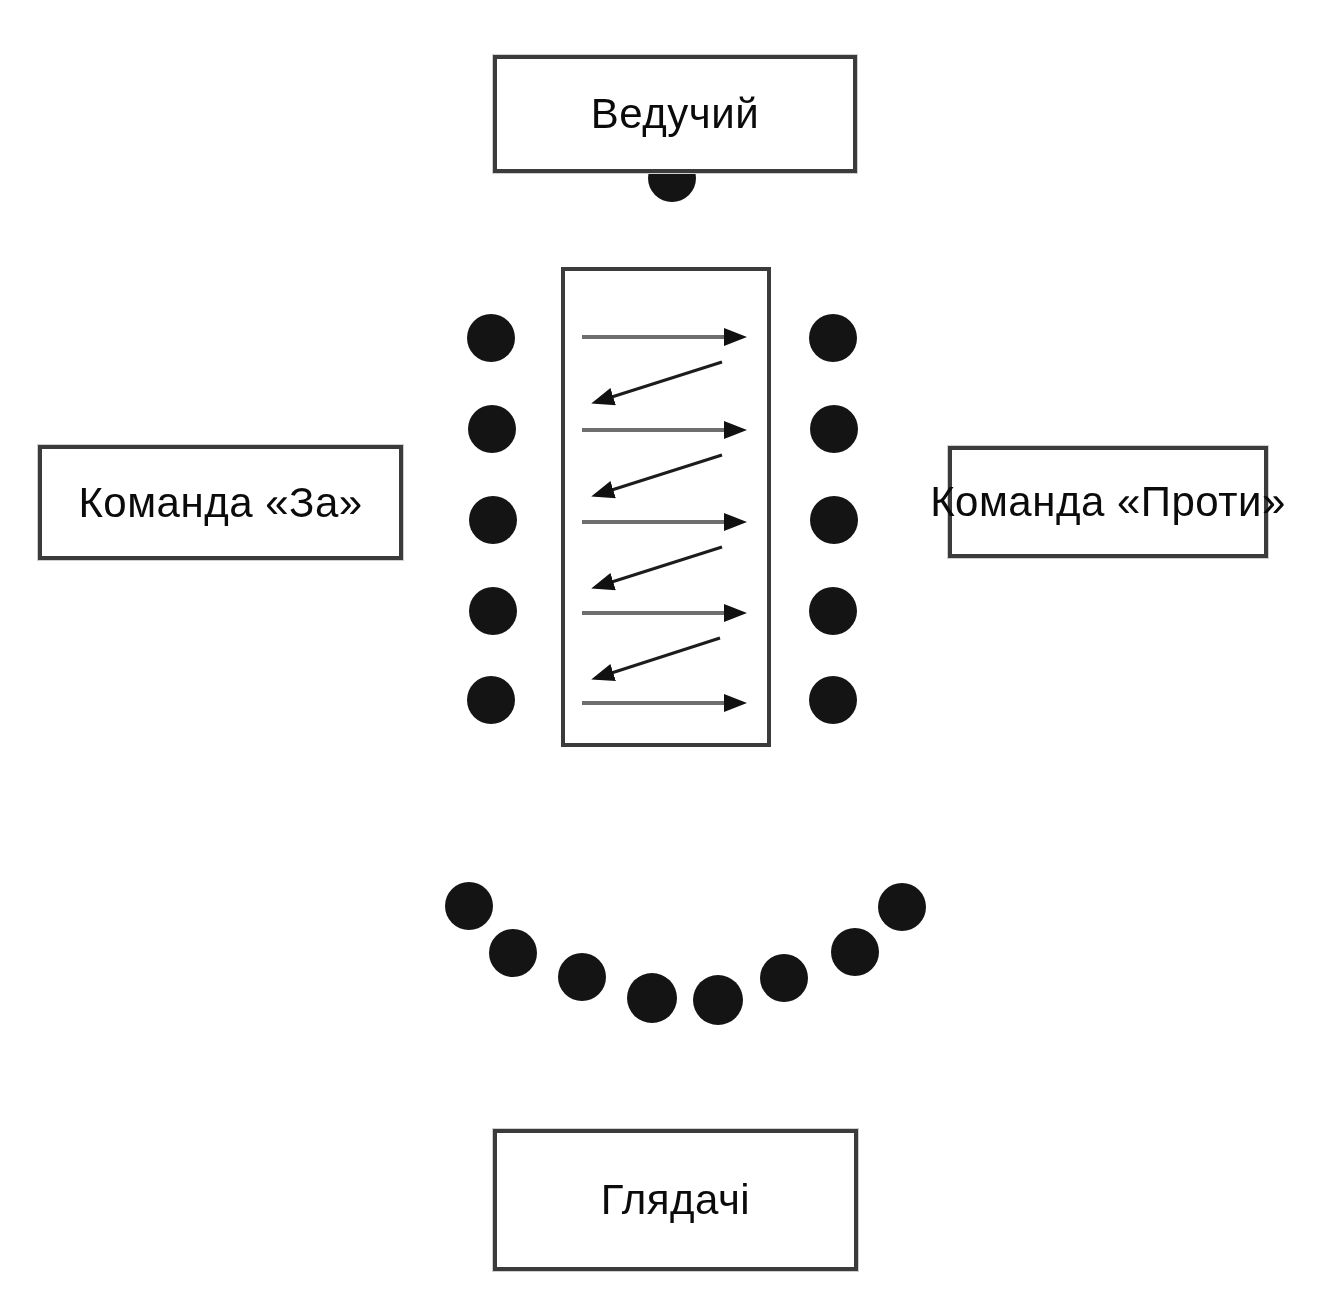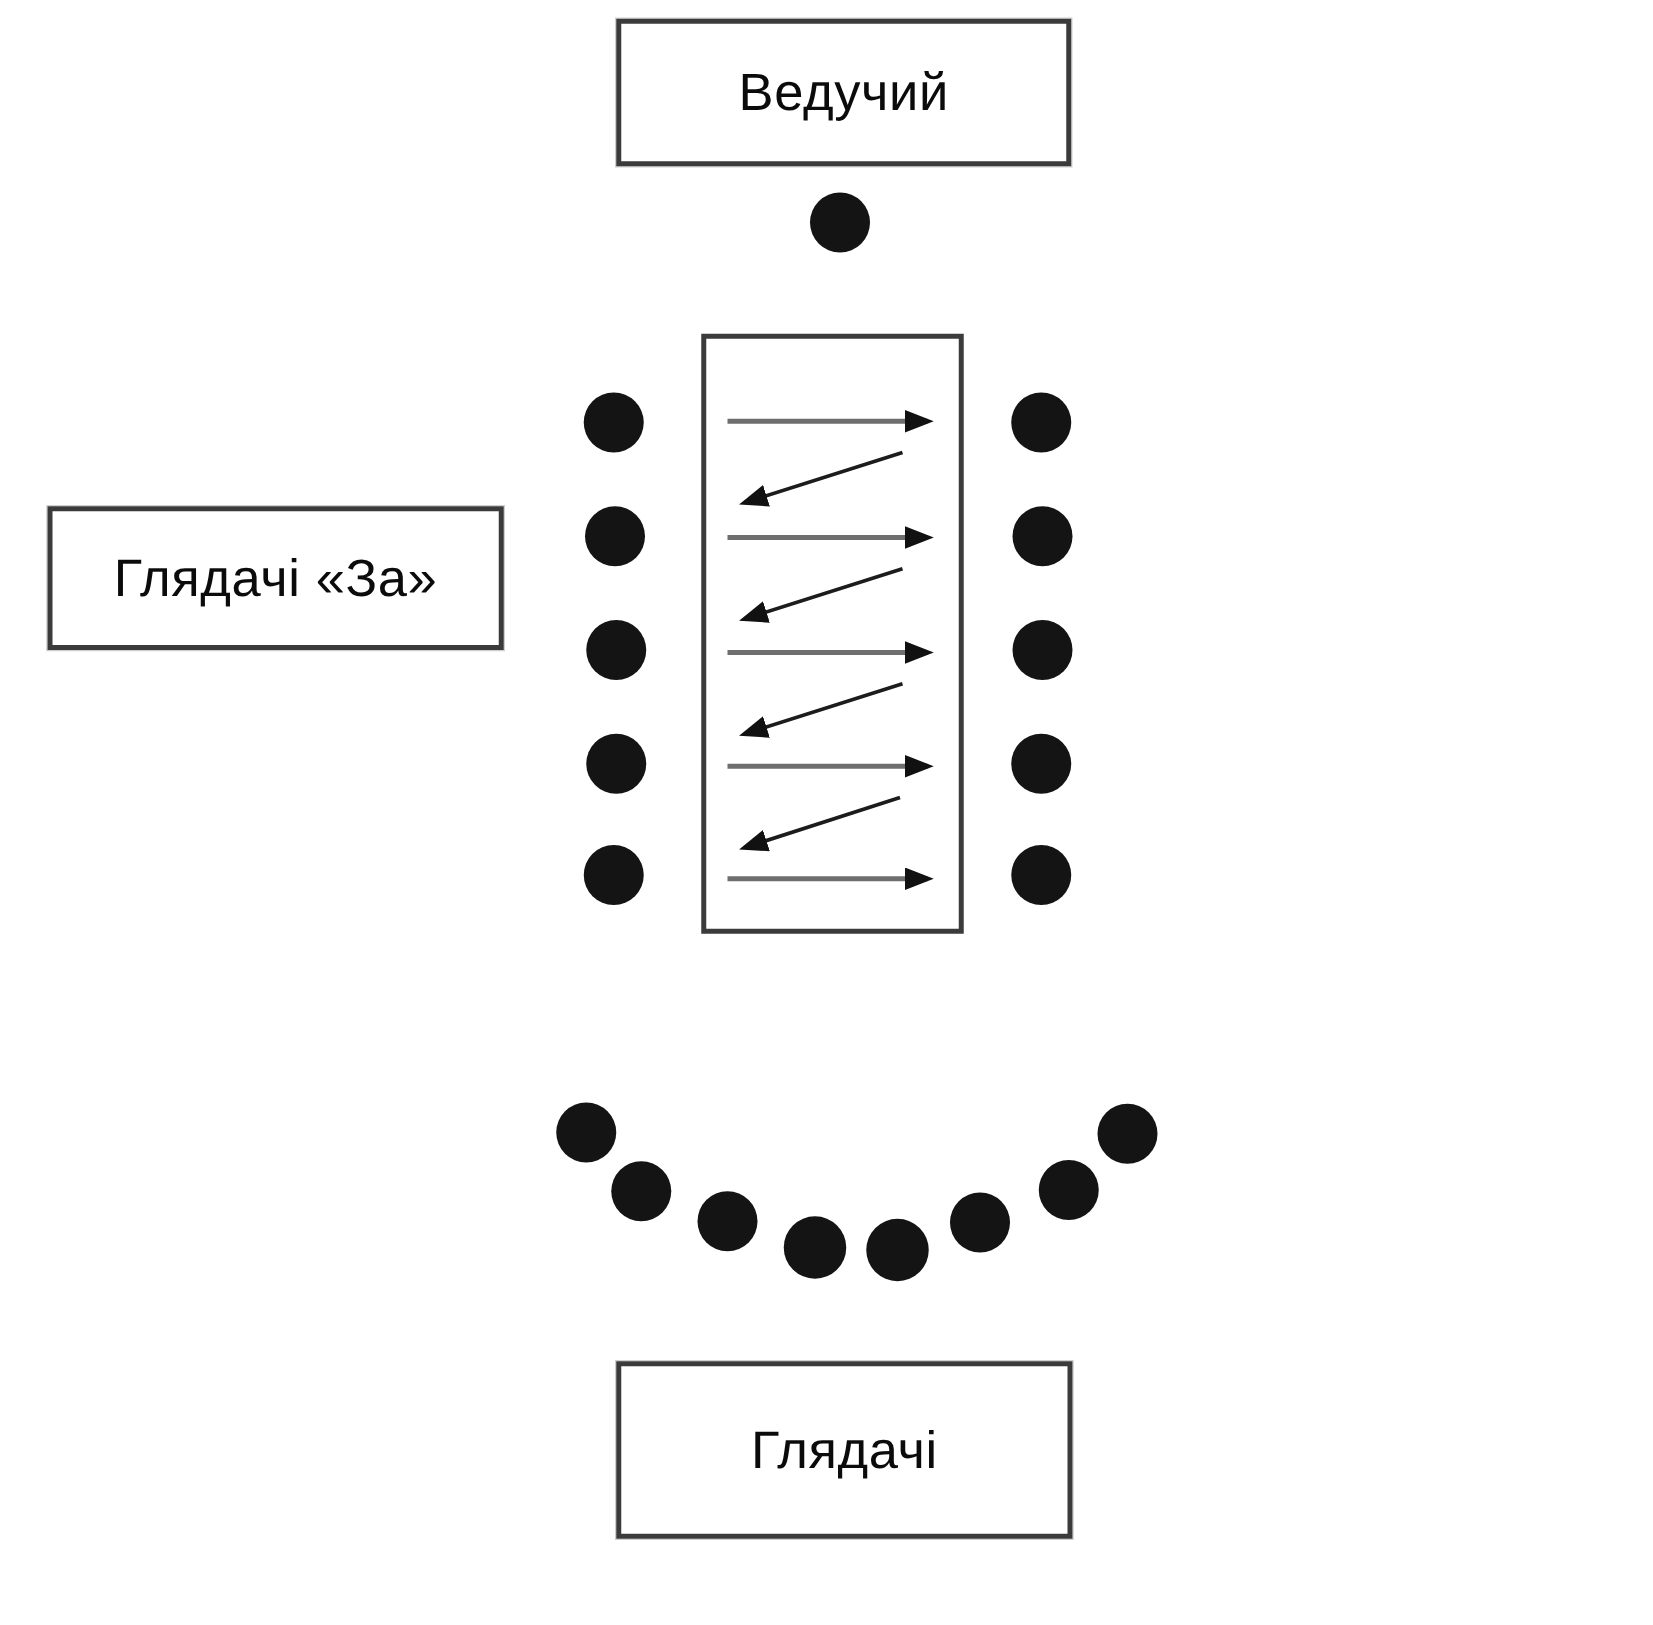--- a/index.html
+++ b/index.html
@@ -29,20 +29,21 @@
     border: 4px solid #3b3b3b;
     box-shadow: 0 0 0 1px #cfcfcf;
     display: flex;
     align-items: center;
     justify-content: center;
     box-sizing: border-box;
     color: #0b0b0b;
     font-size: 42px;
     white-space: nowrap;
     letter-spacing: 0.5px;
+    margin-top: 40px;
   }
   .box-host      { left: 493px; top: 15px;   width: 364px; height: 118px; }
   .box-for       { left: 38px;  top: 405px;  width: 365px; height: 115px; }
   .box-against   { left: 948px; top: 406px;  width: 320px; height: 112px; overflow: visible; }
   .box-audience  { left: 493px; top: 1089px; width: 365px; height: 142px; }
 </style>
 </head>
 <body>
 
 <div class="canvas">
@@ -84,21 +85,24 @@
         <circle cx="855" cy="952" r="24" fill="#141414"></circle>
         <circle cx="902" cy="907" r="24" fill="#141414"></circle>
       </g>
   </svg>
 
   <div class="box box-host">
     <span>Ведучий</span>
   </div>
 
   <div class="box box-for">
-    <span>Глядачі «За»</span>
+    <span>Команда «За»</span>
   </div>
 
+  <div class="box box-against">
+    <span>Команда «Проти»</span>
+  </div>
 
   <div class="box box-audience">
     <span>Глядачі</span>
   </div>
 
 </div>
 
 </body></html>

